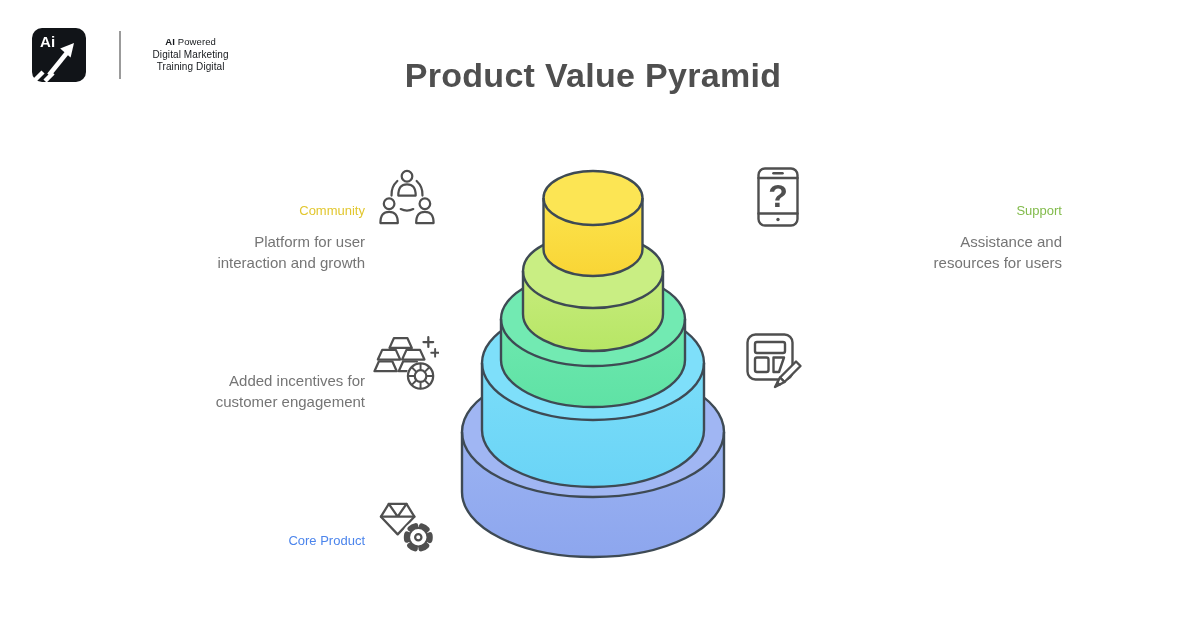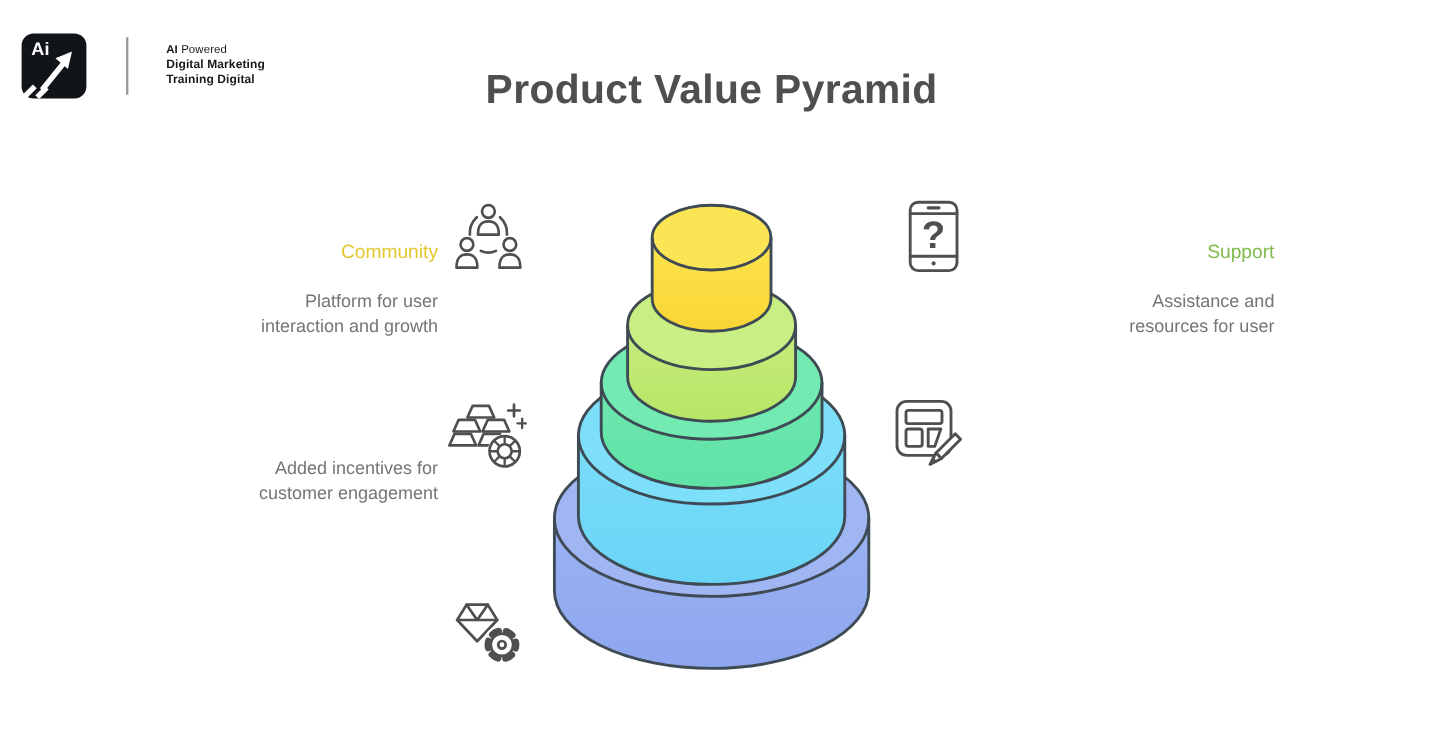--- a/index.html
+++ b/index.html
@@ -1,38 +1,38 @@
 <!DOCTYPE html>
 <html><head>
 <meta charset="utf-8">
 <style>
   * { margin:0; padding:0; box-sizing:border-box; }
   html,body { width:1200px; height:628px; background:#ffffff; overflow:hidden;
               font-family:"Liberation Sans", sans-serif; }
   .stage { position:absolute; left:0; top:0; width:1200px; height:628px; background:#fff; }
 
   
-  .brand { position:absolute; left:18px; top:28px; display:flex; align-items:center;gap:24px; }
+  .brand { position:absolute; left:32px; top:28px; display:flex; align-items:center;gap:24px; }
   .brand-mark { position:relative; width:54px; height:54px; background:#111418; border-radius:10px; }
   .brand-mark .ai { position:absolute; left:8px; top:5px; color:#fff; font-size:15px; font-weight:bold; letter-spacing:.2px; }
   .brand-mark svg { position:absolute; left:0; top:0; }
   .brand-divider { width:1.5px; height:48px; background:#9b9b9b; margin:0 8px 0 9px; }
-  .brand-text { font-size:9.5px; line-height:12.5px; color:#15181c; letter-spacing:.1px; }
+  .brand-text { font-size:9.5px; line-height:12.5px; color:#15181c; letter-spacing:.1px;text-align:center; }
   .brand-text .l1 { font-weight:normal; }
   .brand-text .l1 b { font-weight:bold; }
-  .brand-text .l2, .brand-text .l3 { font-weight:bold; font-size:10px; }
+  .brand-text .l2, .brand-text .l3 { font-weight:normal; font-size:10px; }
 
   
   .title { position:absolute; left:0; top:56px; width:1186px; text-align:center;
            font-size:34px; font-weight:bold; color:#4f4f4f; letter-spacing:.3px; }
 
   
   .feature { position:absolute; }
-  .feature .label { font-size:16px; font-weight:normal; line-height:26px; }
-  .feature .desc  { font-size:15px; color:#757575; line-height:20.5px; margin-top:18px; white-space:pre-line; }
+  .feature .label { font-size:13px; font-weight:normal; line-height:26px; }
+  .feature .desc  { font-size:15px; color:#757575; line-height:20.5px; margin-top:8px; white-space:pre-line; }
   .f-left  { width:260px; text-align:right; left:105px; }
   .f-right { width:240px; text-align:right; left:822px; }
   .icon { position:absolute; }
   .icon svg { display:block; }
 
   .py-svg { position:absolute; left:448px; top:156px; }
 </style>
 </head>
 <body>
 
@@ -133,36 +133,37 @@
       <path d="M57,6 V16 M52,11 H62"></path>
       <path d="M64,18 V26 M60,22 H68" stroke-width="2"></path>
       <circle cx="49" cy="46" r="14.6" fill="#ffffff" stroke="none"></circle>
       <circle cx="49" cy="46" r="13"></circle>
       <circle cx="49" cy="46" r="6"></circle>
       <path stroke-width="2" d="M61.5,46 L55.5,46 M49,33.5 L49,39.5 M49,52.5 L49,58.5 M36.5,46 L42.5,46 M57.8,37.2 L53.6,41.4 M57.8,54.8 L53.6,50.6 M40.2,37.2 L44.4,41.4 M40.2,54.8 L44.4,50.6"></path>
     </svg>
   </div>
 
   <div class="feature f-left" style="top:528px">
+    <div class="label" style="color: rgb(76, 133, 236);">Core Product</div>
   </div>
   <div class="icon" style="left:376px; top:498px">
     <svg width="61" height="57" viewBox="0 0 62 58" fill="none" stroke="#4f4f4f" stroke-width="2.3" stroke-linecap="round" stroke-linejoin="round">
       <path d="M13,6 L31,6 L39,19 L22,37 L5,19 Z"></path>
       <path d="M5,19 L39,19 M13,6 L22,19 M31,6 L22,19"></path>
       <circle cx="43" cy="40" r="16.5" fill="#ffffff" stroke="none"></circle>
       <circle cx="43" cy="40" r="12" stroke-width="5.5" stroke-dasharray="6.28 6.28" stroke-dashoffset="3.1"></circle>
       <circle cx="43" cy="40" r="9.5"></circle>
       <circle cx="43" cy="40" r="3.2"></circle>
     </svg>
   </div>
 
   <div class="feature f-right" style="top:198px">
     <div class="label" style="color: rgb(130, 187, 75);">Support</div>
     <div class="desc">Assistance and
-resources for user</div>
+resources for users</div>
   </div>
   <div class="icon" style="left:755px; top:166px">
     <svg width="46" height="62" viewBox="0 0 46 62" fill="none" stroke="#4f4f4f" stroke-width="2.4" stroke-linecap="round" stroke-linejoin="round">
       <rect x="3.5" y="2.5" width="39" height="57" rx="6.5"></rect>
       <path d="M3.5,12 H42.5 M3.5,47.5 H42.5"></path>
       <path d="M18.5,7.2 H27.5" stroke-width="2.6"></path>
       <circle cx="23" cy="53.5" r="1.7" fill="#4f4f4f" stroke="none"></circle>
       <text x="23" y="40.5" text-anchor="middle" font-size="32" font-weight="600" fill="#4f4f4f" stroke="none" font-family="Liberation Sans, sans-serif">?</text>
     </svg>
   </div>

